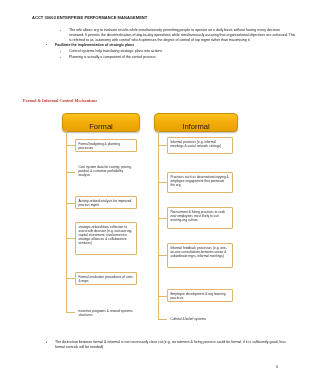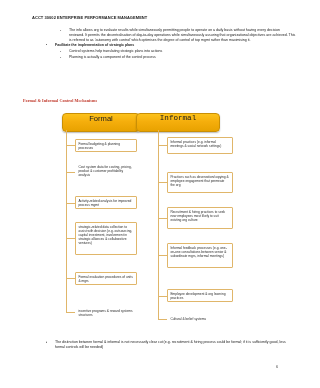--- a/index.html
+++ b/index.html
@@ -36,25 +36,25 @@
   }
 
   
   .diagram{position:absolute;left:0;top:110px;width:300px;height:228px;}
 
   .hdr{
     position:absolute;height:17px;border-radius:4px;
     background:linear-gradient(180deg,#fcc21b 0%,#f5ae0c 45%,#e8a200 100%);
     border:0.6px solid #c98f05;
     box-shadow:0 1px 1.5px rgba(0,0,0,.28);
-    display:flex;align-items:flex-start;justify-content:center;
+    display:flex;align-items:flex-end;justify-content:center;
     color:#1a1a1a;font-size:7.6px;font-weight:normal;
   }
   .hdr-formal{left:62px;top:3px;width:76px;}
-  .hdr-informal{left:136px;top:3px;width:82px;font-family:Liberation Mono, monospace;}
+  .hdr-informal{left:154px;top:3px;width:82px;}
 
   .node{
     position:absolute;
     border:0.55px solid #e0b66a;
     background:#ffffff;
     border-radius:1px;
     padding:1.6px 2.4px;
     font-size:3.25px;line-height:4.05px;
     color:#2a2a2a;
     box-sizing:border-box;

